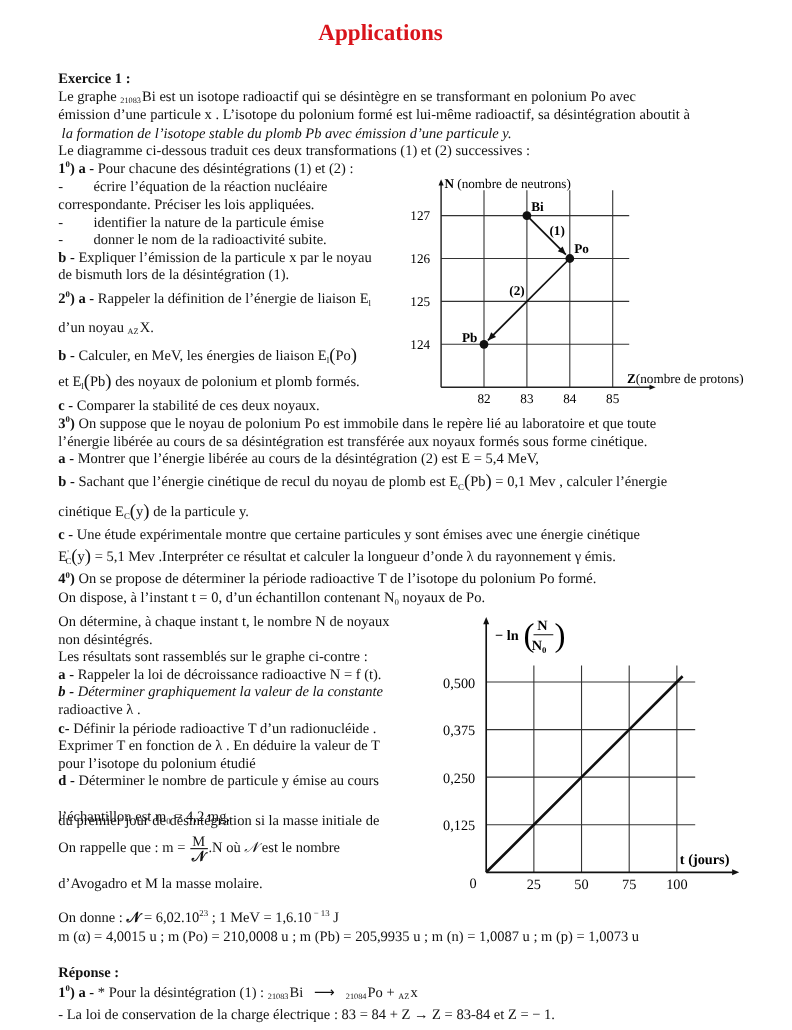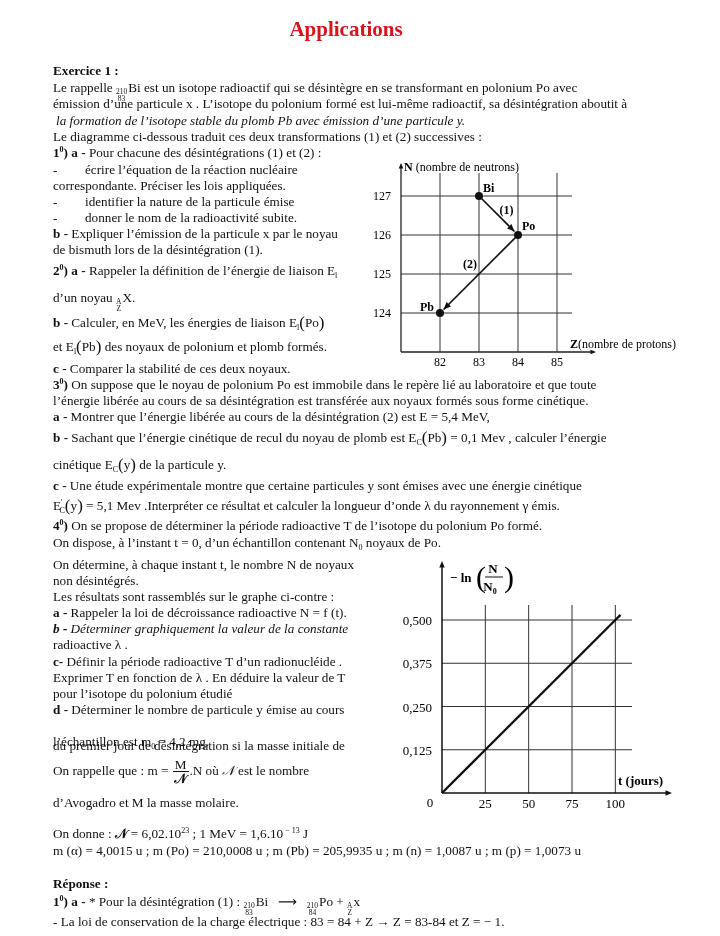--- a/index.html
+++ b/index.html
@@ -4,37 +4,37 @@
   <style>
     html, body { margin: 0; padding: 0; background: #ffffff; }
     body {
       width: 720px; height: 936px; position: relative; overflow: hidden;
       font-family: "Liberation Serif", serif; color: #111; font-size: 13.2px;
     }
     .abs { position: absolute; white-space: nowrap; line-height: 15px; }
     .title { color: #d9141b; font-weight: bold; font-size: 21px; left: 0; width: 628px; text-align: center; top: 22px; margin-left: 32px; }
     b, .b { font-weight: bold; }
     .nuc { display: inline-block; position: relative; vertical-align: baseline; }
-    .nuc .ss { display: inline-flex; flex-direction: column; font-size: 7.5px; line-height: 7px; text-align: center; vertical-align: -2px; margin-right: 1px; }
+    .nuc .ss { display: inline-flex; flex-direction: row; font-size: 7.5px; line-height: 7px; text-align: center; vertical-align: -2px; margin-right: 1px; }
     sup.s { font-size: 8px; vertical-align: 5px; line-height: 0; }
     sub.s { font-size: 8px; vertical-align: -3px; line-height: 0; }
     .frac { display: inline-flex; flex-direction: column; vertical-align: middle; text-align: center; line-height: 13px; margin: 0 1px; }
     .frac .num { border-bottom: 1px solid #111; padding: 0 2px; }
     .paren { font-size: 17px; vertical-align: -1px; }
     svg text { font-family: "Liberation Serif", serif; }
   </style>
 </head>
 <body>
 
 <div class="abs title">Applications</div>
 
 <div class="abs b" style="left:53px; top:63px;">Exercice 1 :</div>
 
 <div class="abs" style="left:53px; top:80px;">
-  <span>Le rappelle </span><span class="nuc"><span class="ss">
+  <span>Le graphe </span><span class="nuc"><span class="ss">
         <span>210</span>
         <span>83</span>
       </span><span>Bi</span></span><span> est un isotope radioactif  qui se désintègre en se transformant en polonium  Po  avec</span>
 </div>
 <div class="abs" style="left:53px; top:96px;">émission d’une particule  x . L’isotope du polonium formé est lui-même radioactif, sa désintégration aboutit à</div>
 <div class="abs" style="left:56px; top:113px;font-style:italic;">la formation de l’isotope stable du plomb  Pb  avec émission d’une particule  y.</div>
 <div class="abs" style="left:53px; top:129px;">Le diagramme ci-dessous traduit ces deux transformations  (1)  et  (2)  successives :</div>
 
 <div class="abs" style="left:53px; top:145px;">
   <b><span>1</span><sup class="s">0</sup><span>)</span> <span>a -</span></b><span> Pour chacune des désintégrations  (1)  et  (2) :</span>

